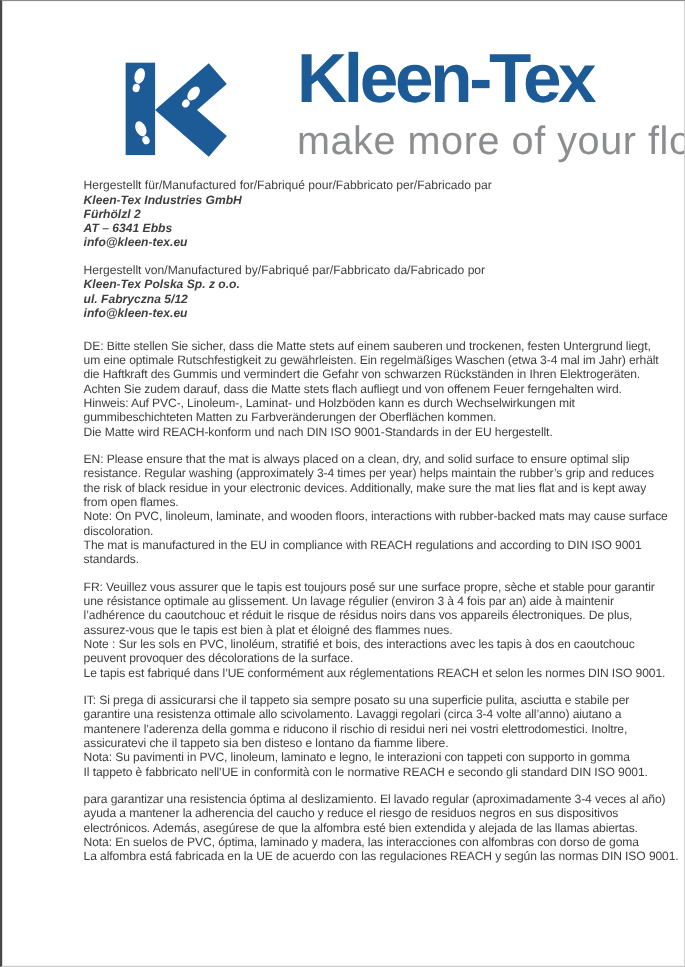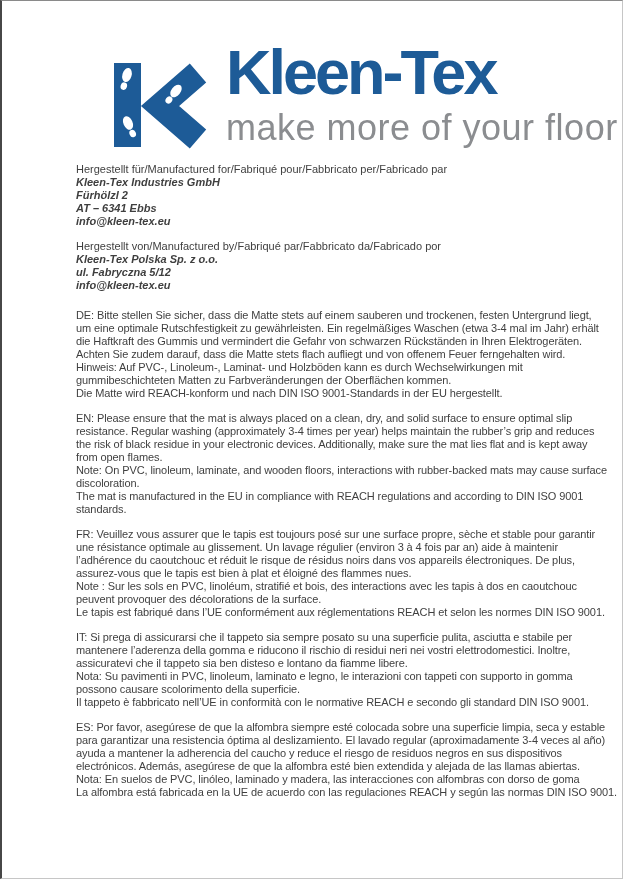--- a/index.html
+++ b/index.html
@@ -13,22 +13,23 @@
     border-top: 1px solid #8a8a8a;
     border-left: 2px solid #474747;
     border-right: 1px solid #c6c6c6;
     border-bottom: 1px solid #c6c6c6;
     font-family: "Liberation Sans", sans-serif;
     color: #3f3f3f;
     overflow: hidden;
   }
   .logo-row {
     display: flex;
-    align-items: flex-end;
+    align-items: flex-start;
     margin: 40px 0 0 112px;
+    gap: 44px;
   }
   .logo-mark { width: 100px; height: 88px; margin-top: 14px; flex: 0 0 auto; }
   .logo-text { margin-left: 12px; }
   .brand {
     font-size: 63px;
     font-weight: bold;
     letter-spacing: -3px;
     line-height: 1.0;
     color: #1d5b97;
     white-space: nowrap;
@@ -128,30 +129,29 @@
       <div class="tline">une résistance optimale au glissement. Un lavage régulier (environ 3 à 4 fois par an) aide à maintenir</div>
       <div class="tline">l’adhérence du caoutchouc et réduit le risque de résidus noirs dans vos appareils électroniques. De plus,</div>
       <div class="tline">assurez-vous que le tapis est bien à plat et éloigné des flammes nues.</div>
       <div class="tline">Note : Sur les sols en PVC, linoléum, stratifié et bois, des interactions avec les tapis à dos en caoutchouc</div>
       <div class="tline">peuvent provoquer des décolorations de la surface.</div>
       <div class="tline">Le tapis est fabriqué dans l’UE conformément aux réglementations REACH et selon les normes DIN ISO 9001.</div>
     </div>
 
     <div class="para">
       <div class="tline">IT: Si prega di assicurarsi che il tappeto sia sempre posato su una superficie pulita, asciutta e stabile per</div>
+      <div class="tline">garantire una resistenza ottimale allo scivolamento. Lavaggi regolari (circa 3-4 volte all’anno) aiutano a</div>
       <div class="tline">mantenere l’aderenza della gomma e riducono il rischio di residui neri nei vostri elettrodomestici. Inoltre,</div>
       <div class="tline">assicuratevi che il tappeto sia ben disteso e lontano da fiamme libere.</div>
       <div class="tline">Nota: Su pavimenti in PVC, linoleum, laminato e legno, le interazioni con tappeti con supporto in gomma</div>
-      <div class="tline">possono causare scolorimento della superficie.</div>
       <div class="tline">Il tappeto è fabbricato nell’UE in conformità con le normative REACH e secondo gli standard DIN ISO 9001.</div>
     </div>
 
     <div class="para">
-      <div class="tline">ES: Por favor, asegúrese de que la alfombra siempre esté colocada sobre una superficie limpia, seca y estable</div>
       <div class="tline">para garantizar una resistencia óptima al deslizamiento. El lavado regular (aproximadamente 3-4 veces al año)</div>
       <div class="tline">ayuda a mantener la adherencia del caucho y reduce el riesgo de residuos negros en sus dispositivos</div>
       <div class="tline">electrónicos. Además, asegúrese de que la alfombra esté bien extendida y alejada de las llamas abiertas.</div>
-      <div class="tline">Nota: En suelos de PVC, linóleo, laminado y madera, las interacciones con alfombras con dorso de goma</div>
+      <div class="tline">Nota: En suelos de PVC, óptima, laminado y madera, las interacciones con alfombras con dorso de goma</div>
       <div class="tline">La alfombra está fabricada en la UE de acuerdo con las regulaciones REACH y según las normas DIN ISO 9001.</div>
     </div>
 
   </div>
 </div>
 
 </body></html>

